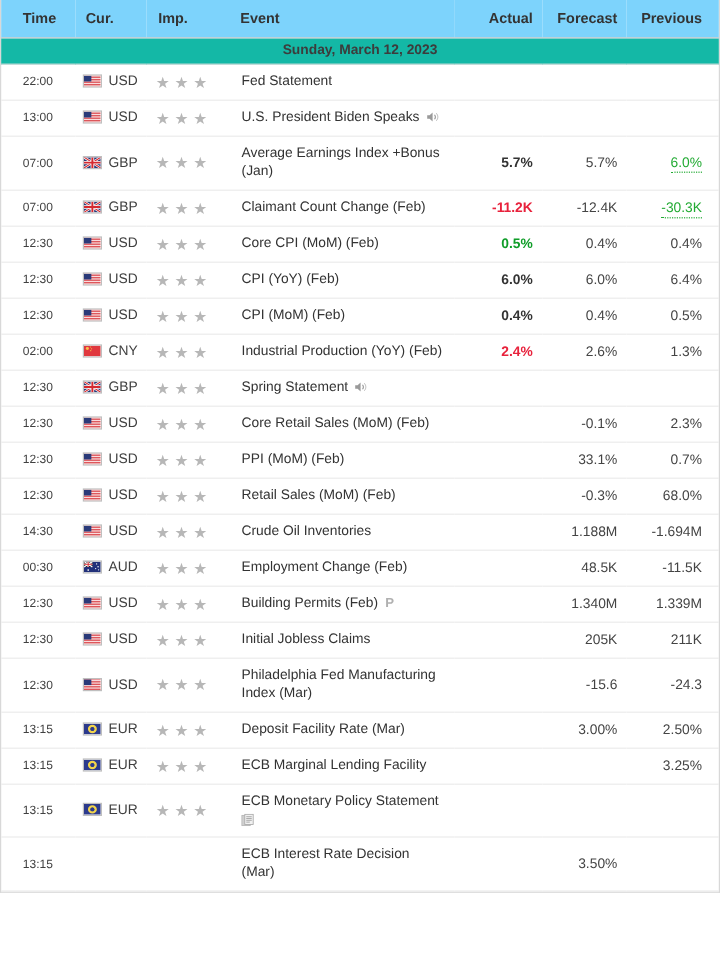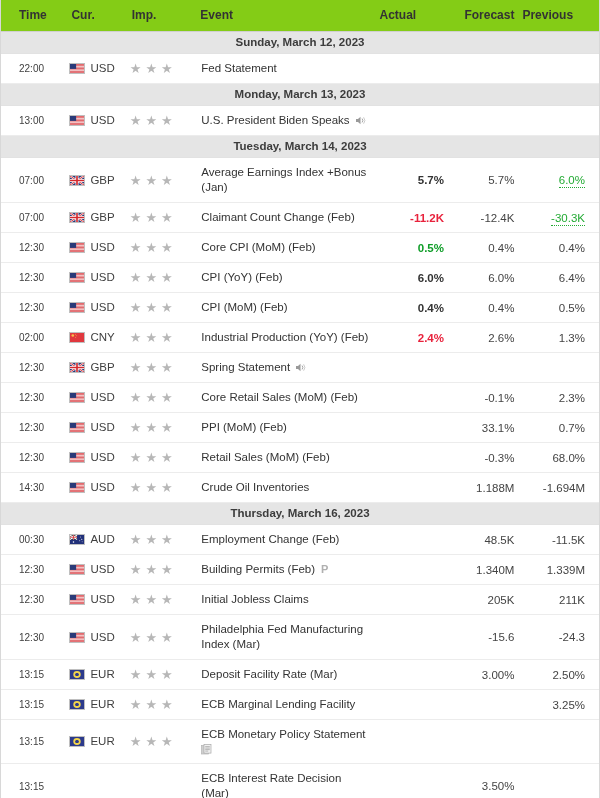--- a/index.html
+++ b/index.html
@@ -26,35 +26,35 @@
     color: #333333;
   }
 
   
   thead th {
     font-size: 12px;
     font-weight: bold;
     color: #333;
     padding: 8px 0 9px 0;
     border-bottom: 1px solid #d0d0d0;
-    background: #84cc16;
+    background: #7dd3fc;
     text-align: left;
     white-space: nowrap;
   }
   th.h-time    { width: 62px;  padding-left: 18px; }
   th.h-cur     { width: 58px;  padding-left: 8px;  }
   th.h-imp     { width: 78px;  padding-left: 10px; margin-top: 38px; }
   th.h-event   { width: 178px; padding-left: 0px; margin-left: 36px;  }
-  th.h-actual  { width: 72px;  padding-right: 8px; }
+  th.h-actual  { width: 72px;  text-align: right; padding-right: 8px; }
   th.h-fore    { width: 70px;  text-align: right; padding-right: 8px; }
-  th.h-prev    { width: 76px;  padding-right: 14px; }
+  th.h-prev    { width: 76px;  text-align: right; padding-right: 14px; }
 
   
   tr.day-row td {
-    background: #e5e5e5;
+    background: #14b8a6;
     border-top: 1px solid #e2e2e2;
     border-bottom: 1px solid #e2e2e2;
     text-align: center;
     font-weight: bold;
     font-size: 11.5px;
     color: #3c3c3c;
     padding: 4px 0 5px 0;
   }
 
   
@@ -174,23 +174,20 @@
                 <rect y="8.5" width="16" height="0.85" fill="#d4292f"></rect>
                 <rect y="10.2" width="16" height="0.8" fill="#d4292f"></rect>
                 <rect width="7" height="6" fill="#2a3a79"></rect>
               </svg></span><span class="cur-code">USD</span></td>
           <td class="c-imp"><span class="stars"><span class="star">★</span><span class="star">★</span><span class="star">★</span></span></td>
           <td class="c-event"><span>Fed Statement</span></td>
           <td class="c-actual"><span class="val-flat"></span></td>
           <td class="c-fore"></td>
           <td class="c-prev"><span></span></td>
         </tr>
-        <tr class="day-row">
-          <td colspan="7">Monday, March 13, 2023</td>
-        </tr>
         <tr class="event-row">
           <td class="c-time">13:00</td>
           <td class="c-cur"><span class="flag"><svg viewBox="0 0 16 11" preserveAspectRatio="none">
                 <rect width="16" height="11" fill="#ffffff"></rect>
                 <rect y="0" width="16" height="0.85" fill="#d4292f"></rect>
                 <rect y="1.7" width="16" height="0.85" fill="#d4292f"></rect>
                 <rect y="3.4" width="16" height="0.85" fill="#d4292f"></rect>
                 <rect y="5.1" width="16" height="0.85" fill="#d4292f"></rect>
                 <rect y="6.8" width="16" height="0.85" fill="#d4292f"></rect>
                 <rect y="8.5" width="16" height="0.85" fill="#d4292f"></rect>
@@ -199,23 +196,20 @@
               </svg></span><span class="cur-code">USD</span></td>
           <td class="c-imp"><span class="stars"><span class="star">★</span><span class="star">★</span><span class="star">★</span></span></td>
           <td class="c-event"><span>U.S. President Biden Speaks</span><span class="ev-icon"><svg width="11" height="11" viewBox="0 0 11 11">
                 <path d="M1 4 L3 4 L5.5 1.8 L5.5 9.2 L3 7 L1 7 Z" fill="#9a9a9a"></path>
                 <path d="M7.1 3.6 A3 3 0 0 1 7.1 7.4" fill="none" stroke="#9a9a9a" stroke-width="0.9"></path>
                 <path d="M8.6 2.3 A5 5 0 0 1 8.6 8.7" fill="none" stroke="#bdbdbd" stroke-width="0.8"></path>
               </svg></span></td>
           <td class="c-actual"><span class="val-flat"></span></td>
           <td class="c-fore"></td>
           <td class="c-prev"><span></span></td>
-        </tr>
-        <tr class="day-row">
-          <td colspan="7">Tuesday, March 14, 2023</td>
         </tr>
         <tr class="event-row">
           <td class="c-time">07:00</td>
           <td class="c-cur"><span class="flag"><svg viewBox="0 0 16 11" preserveAspectRatio="none">
                 <rect width="16" height="11" fill="#2a3a79"></rect>
                 <path d="M0,0 L16,11 M16,0 L0,11" stroke="#ffffff" stroke-width="2.4"></path>
                 <path d="M0,0 L16,11 M16,0 L0,11" stroke="#d4292f" stroke-width="1.1"></path>
                 <path d="M8,0 L8,11 M0,5.5 L16,5.5" stroke="#ffffff" stroke-width="3.4"></path>
                 <path d="M8,0 L8,11 M0,5.5 L16,5.5" stroke="#d4292f" stroke-width="1.9"></path>
               </svg></span><span class="cur-code">GBP</span></td>
@@ -399,23 +393,20 @@
                 <rect y="6.8" width="16" height="0.85" fill="#d4292f"></rect>
                 <rect y="8.5" width="16" height="0.85" fill="#d4292f"></rect>
                 <rect y="10.2" width="16" height="0.8" fill="#d4292f"></rect>
                 <rect width="7" height="6" fill="#2a3a79"></rect>
               </svg></span><span class="cur-code">USD</span></td>
           <td class="c-imp"><span class="stars"><span class="star">★</span><span class="star">★</span><span class="star">★</span></span></td>
           <td class="c-event"><span>Crude Oil Inventories</span></td>
           <td class="c-actual"><span class="val-flat"></span></td>
           <td class="c-fore">1.188M</td>
           <td class="c-prev"><span>-1.694M</span></td>
-        </tr>
-        <tr class="day-row">
-          <td colspan="7">Thursday, March 16, 2023</td>
         </tr>
         <tr class="event-row">
           <td class="c-time">00:30</td>
           <td class="c-cur"><span class="flag"><svg viewBox="0 0 16 11" preserveAspectRatio="none">
                 <rect width="16" height="11" fill="#22317a"></rect>
                 <rect width="8" height="5.5" fill="#1d2b६e"></rect>
                 <path d="M0,0 L8,5.5 M8,0 L0,5.5" stroke="#ffffff" stroke-width="1.3"></path>
                 <path d="M4,0 L4,5.5 M0,2.75 L8,2.75" stroke="#ffffff" stroke-width="1.8"></path>
                 <path d="M4,0 L4,5.5 M0,2.75 L8,2.75" stroke="#d4292f" stroke-width="0.9"></path>
                 <circle cx="4" cy="8.6" r="0.85" fill="#ffffff"></circle>

